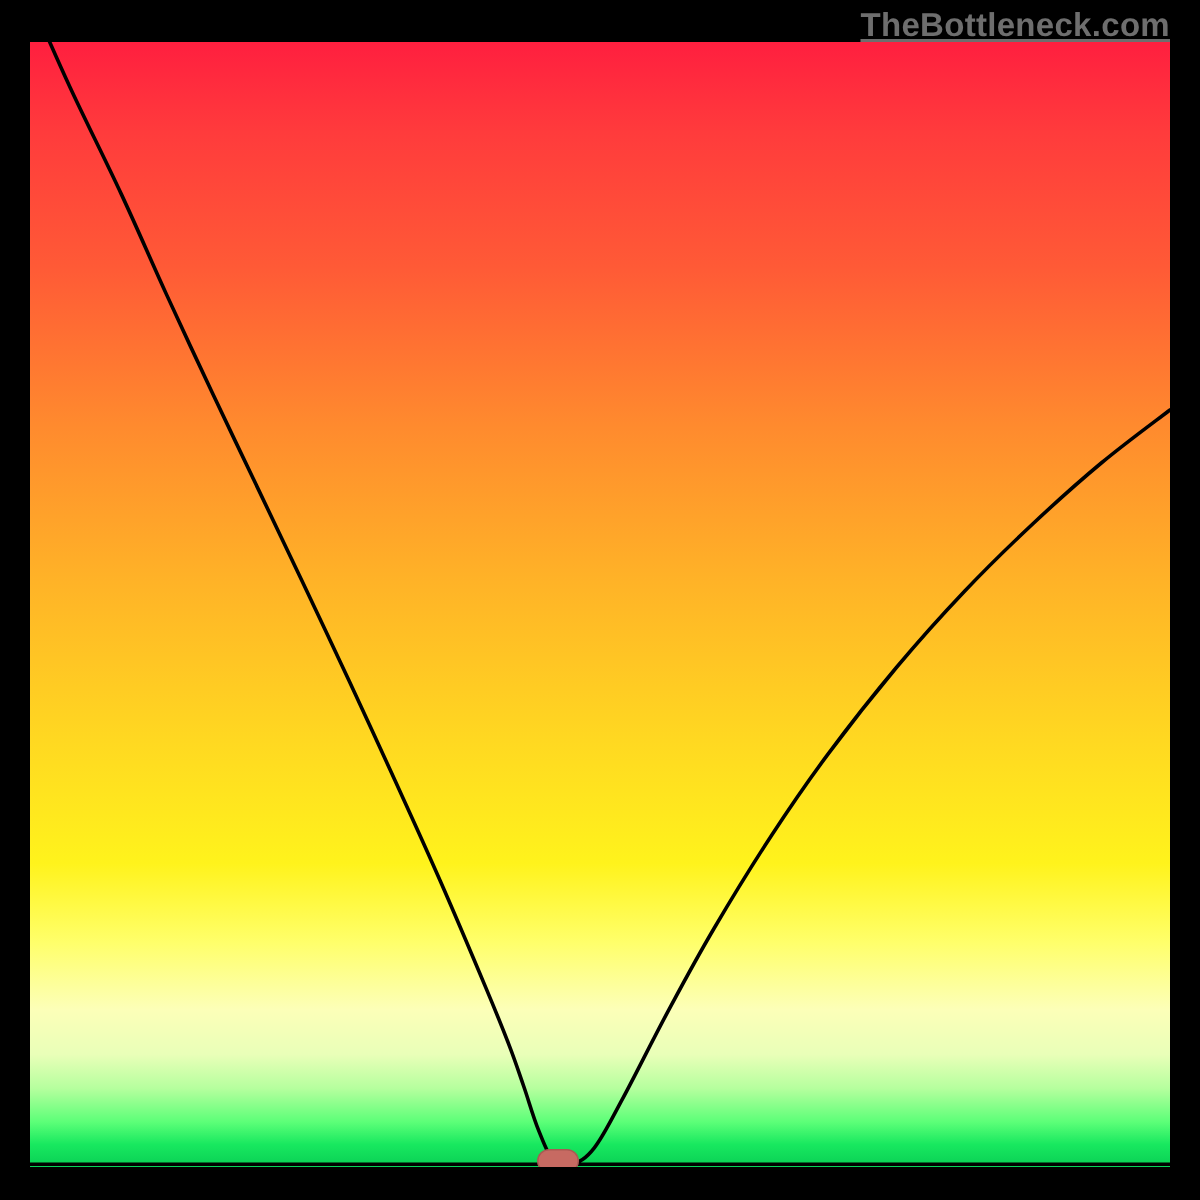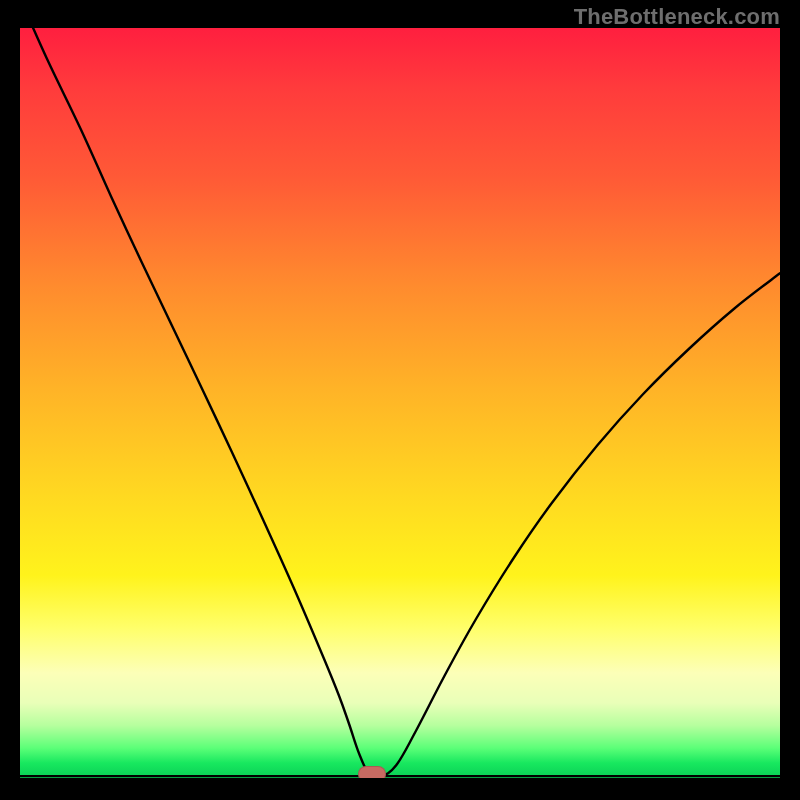--- a/index.html
+++ b/index.html
@@ -8,20 +8,21 @@
   .watermark {
     position: absolute;
     top: 4px;
     right: 20px;
     font-family: Arial, Helvetica, sans-serif;
     font-size: 22px;
     font-weight: 600;
     color: #6e6e6e;
     letter-spacing: 0.2px;
     z-index: 5;
+    text-decoration: underline;
   }
   .plot-outer {
     position: absolute;
     left: 10px;
     top: 28px;
     width: 780px;
     height: 762px;
     background: #000;
   }
   .plot-inner {

